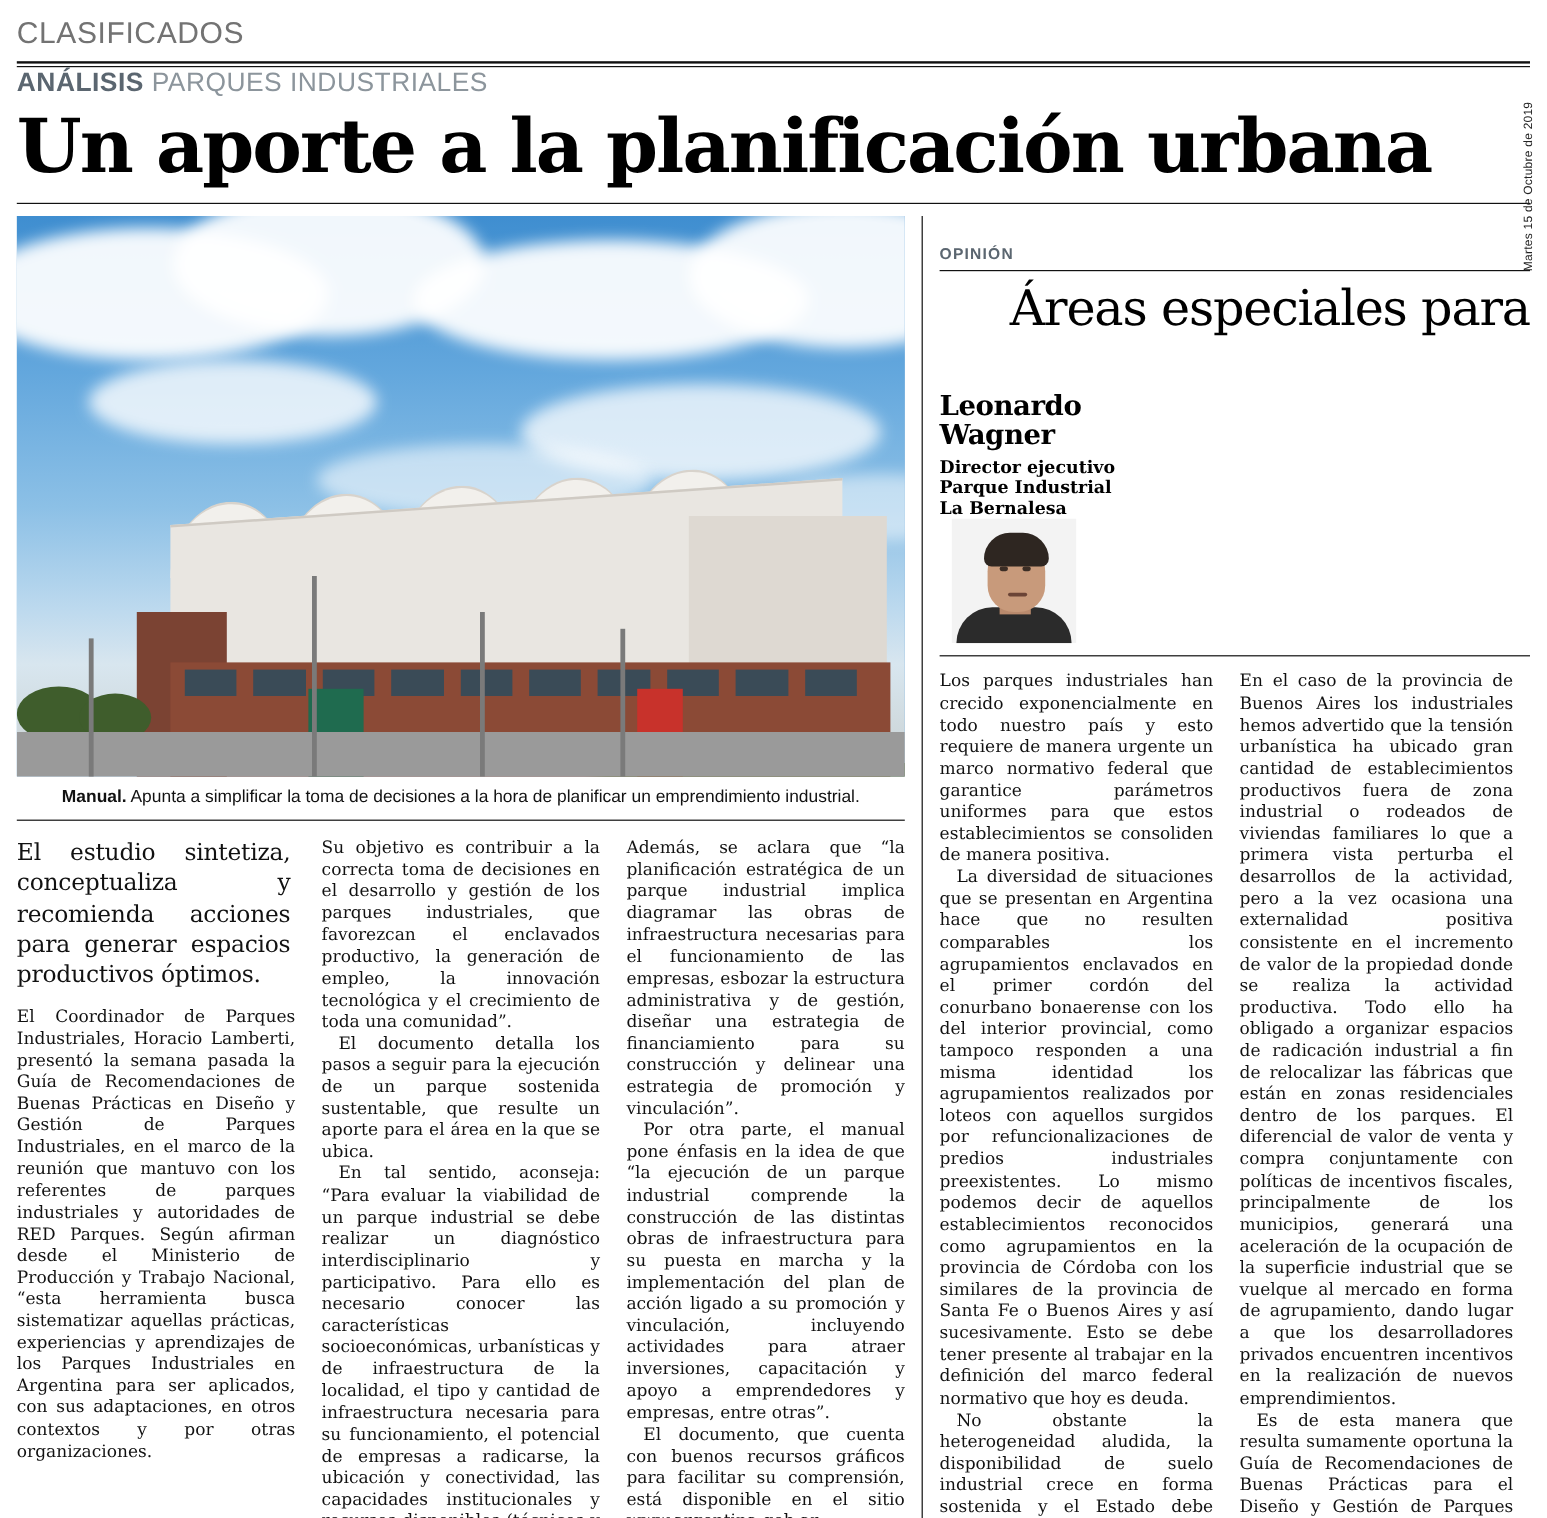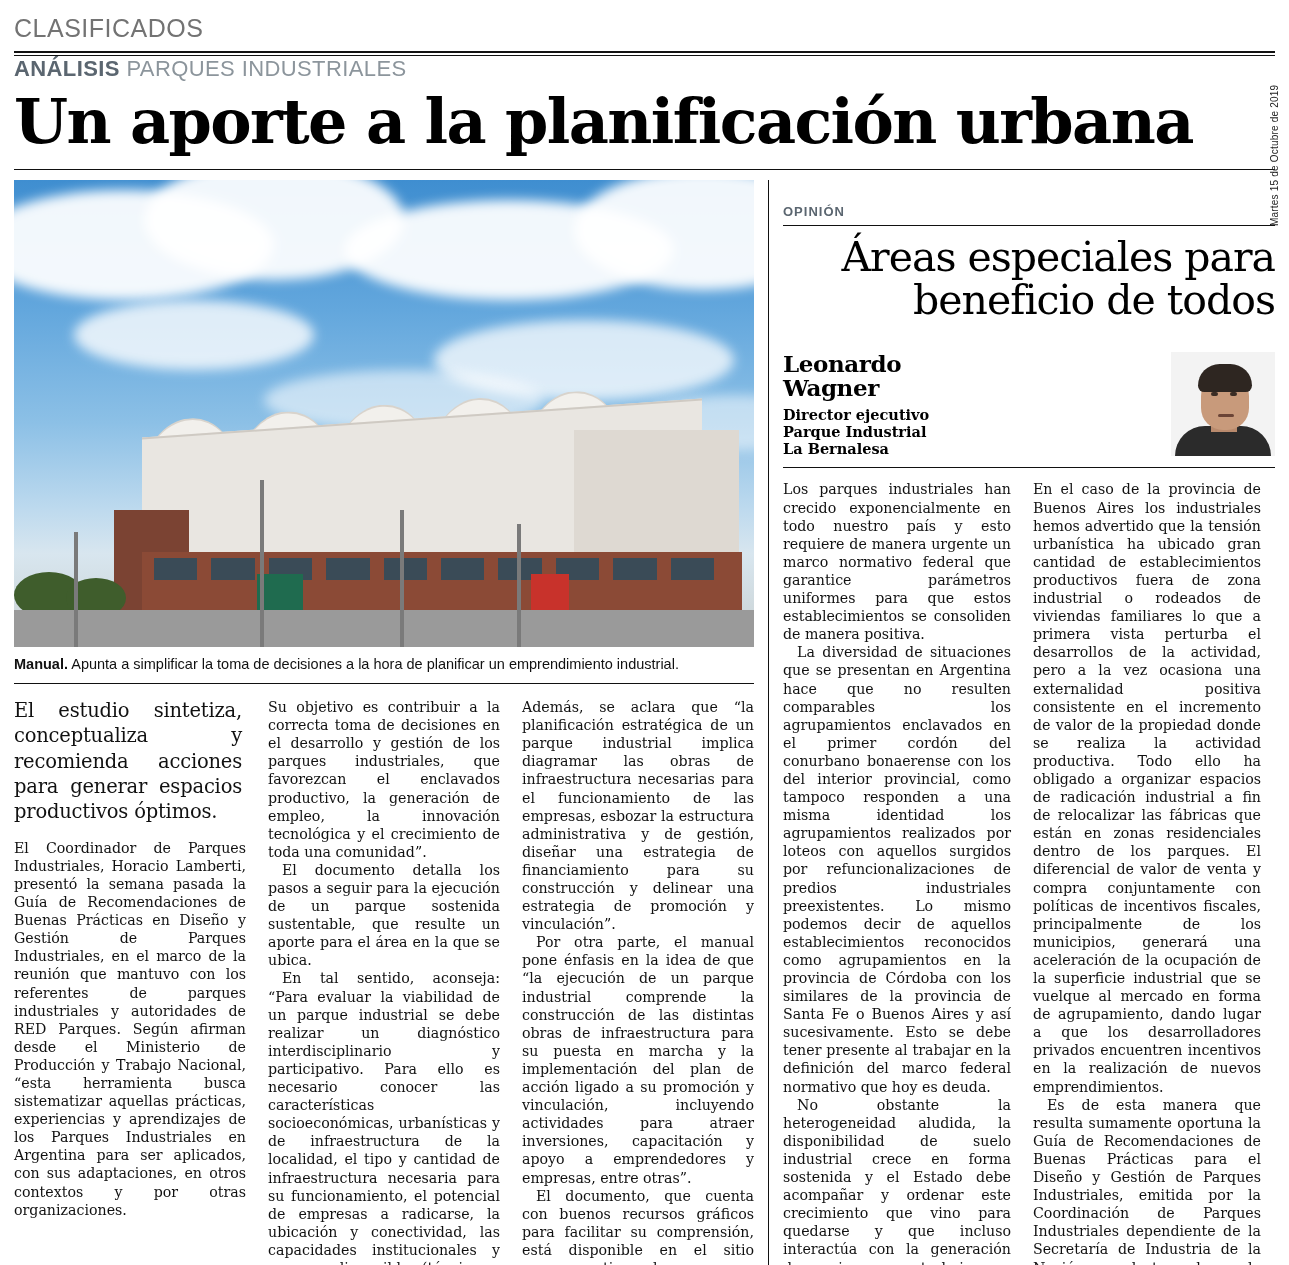--- a/index.html
+++ b/index.html
@@ -260,20 +260,21 @@
   }
   .car1 { left: 56px; top: 448px; width: 54px; height: 18px; }
   .car2 { left: 8px; top: 450px; width: 44px; height: 16px; background:#6a6a70; }
 
   .caption {
     margin-top: 8px;
     font-family: "Liberation Sans", sans-serif;
     font-size: 14.5px;
     line-height: 1.3;
     color: #111;
+    text-align: center;
   }
   .caption b { font-weight: bold; }
   .caption-rule {
     border-top: 1px solid #111;
     margin-top: 9px;
   }
 
   
   .lead {
     font-family: "DejaVu Serif", serif;
@@ -321,24 +322,25 @@
     font-family: "DejaVu Serif", serif;
     font-size: 41px;
     line-height: 1.05;
     letter-spacing: -1px;
     text-align: right;
     color: #000;
   }
 
   .author-block {
     display: flex;
-    margin-top: 30px;
+    margin-top: 48px;
     align-items: flex-start;
     border-bottom: 1px solid #111;
     padding-bottom: 10px;
+    flex-direction: column;
   }
   .author-text {
     flex: 1 1 auto;
   }
   .author-name {
     font-family: "DejaVu Serif", serif;
     font-weight: bold;
     font-size: 23px;
     line-height: 1.04;
     letter-spacing: -0.4px;
@@ -498,21 +500,20 @@
     </div>
 
     <div class="divider-vert"></div>
 
     <div class="right-col">
       <div class="opinion-label">OPINIÓN</div>
       <div class="op-rule"></div>
 
       <div class="op-headline">
         <div>Áreas especiales para</div>
-        <div>beneficio de todos</div>
       </div>
 
       <div class="author-block">
         <div class="author-text">
           <div class="author-name">
             <div>Leonardo</div>
             <div>Wagner</div>
           </div>
           <div class="author-role">
             <div>Director ejecutivo</div>

